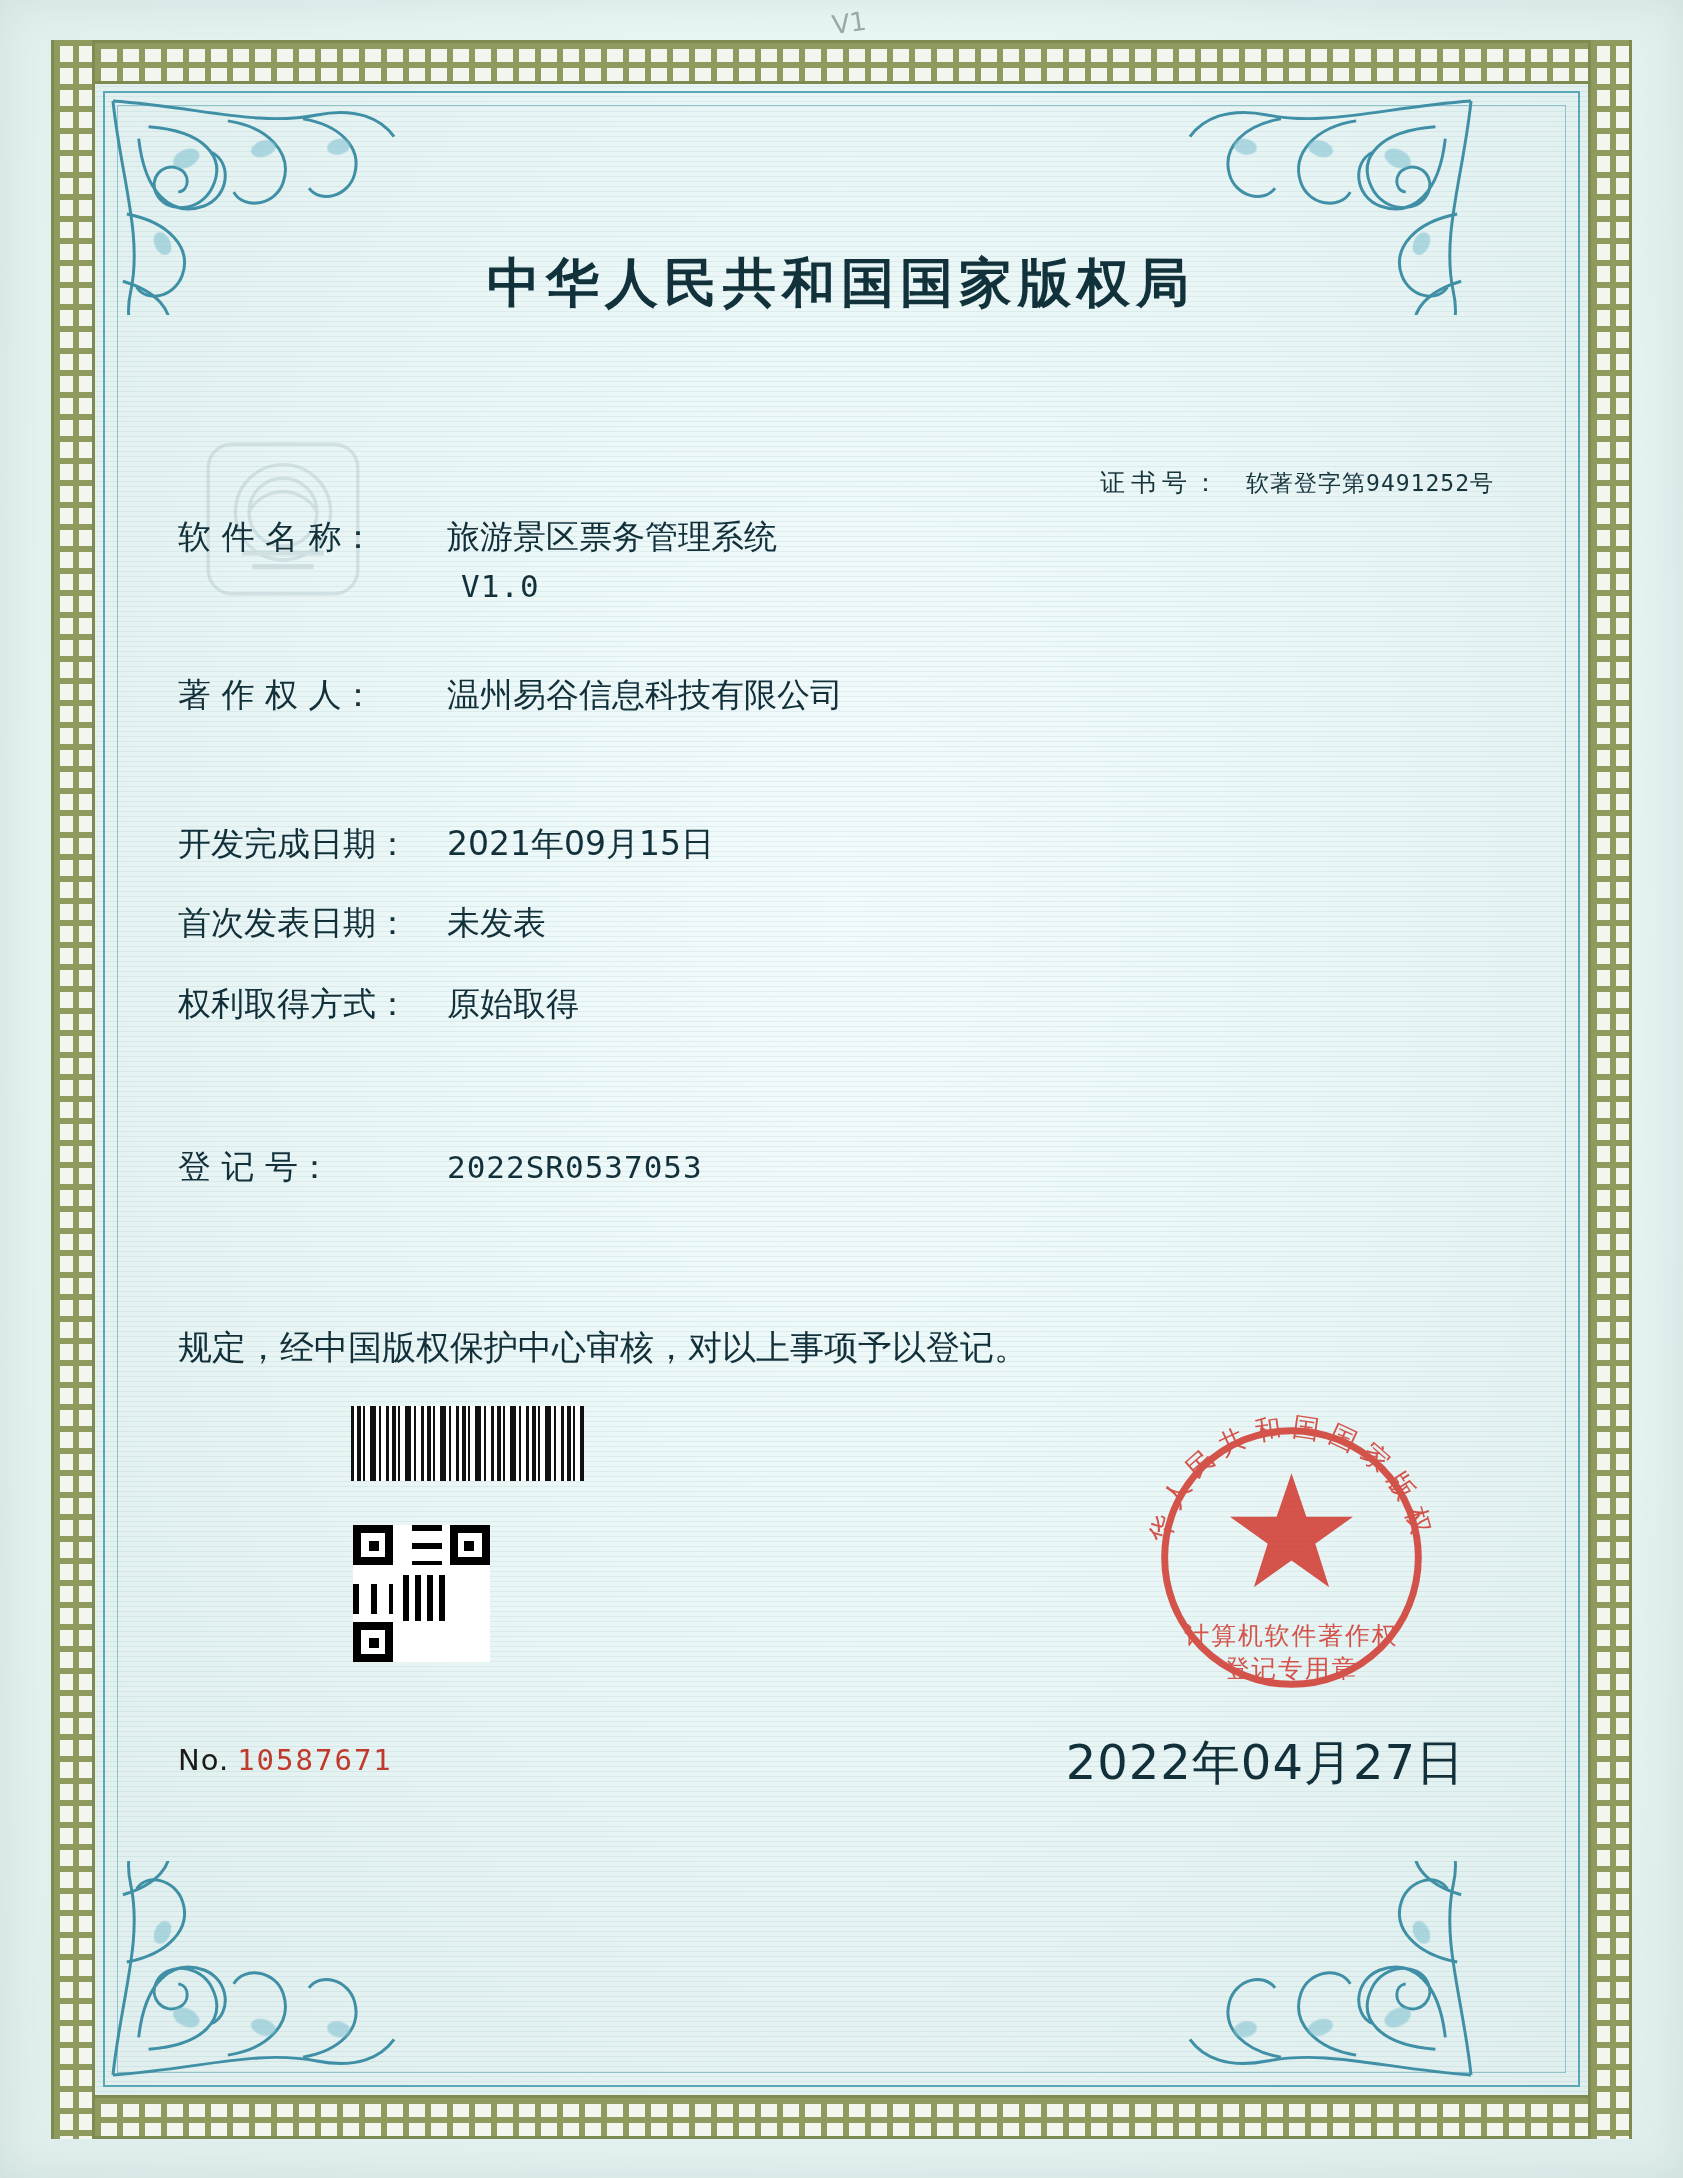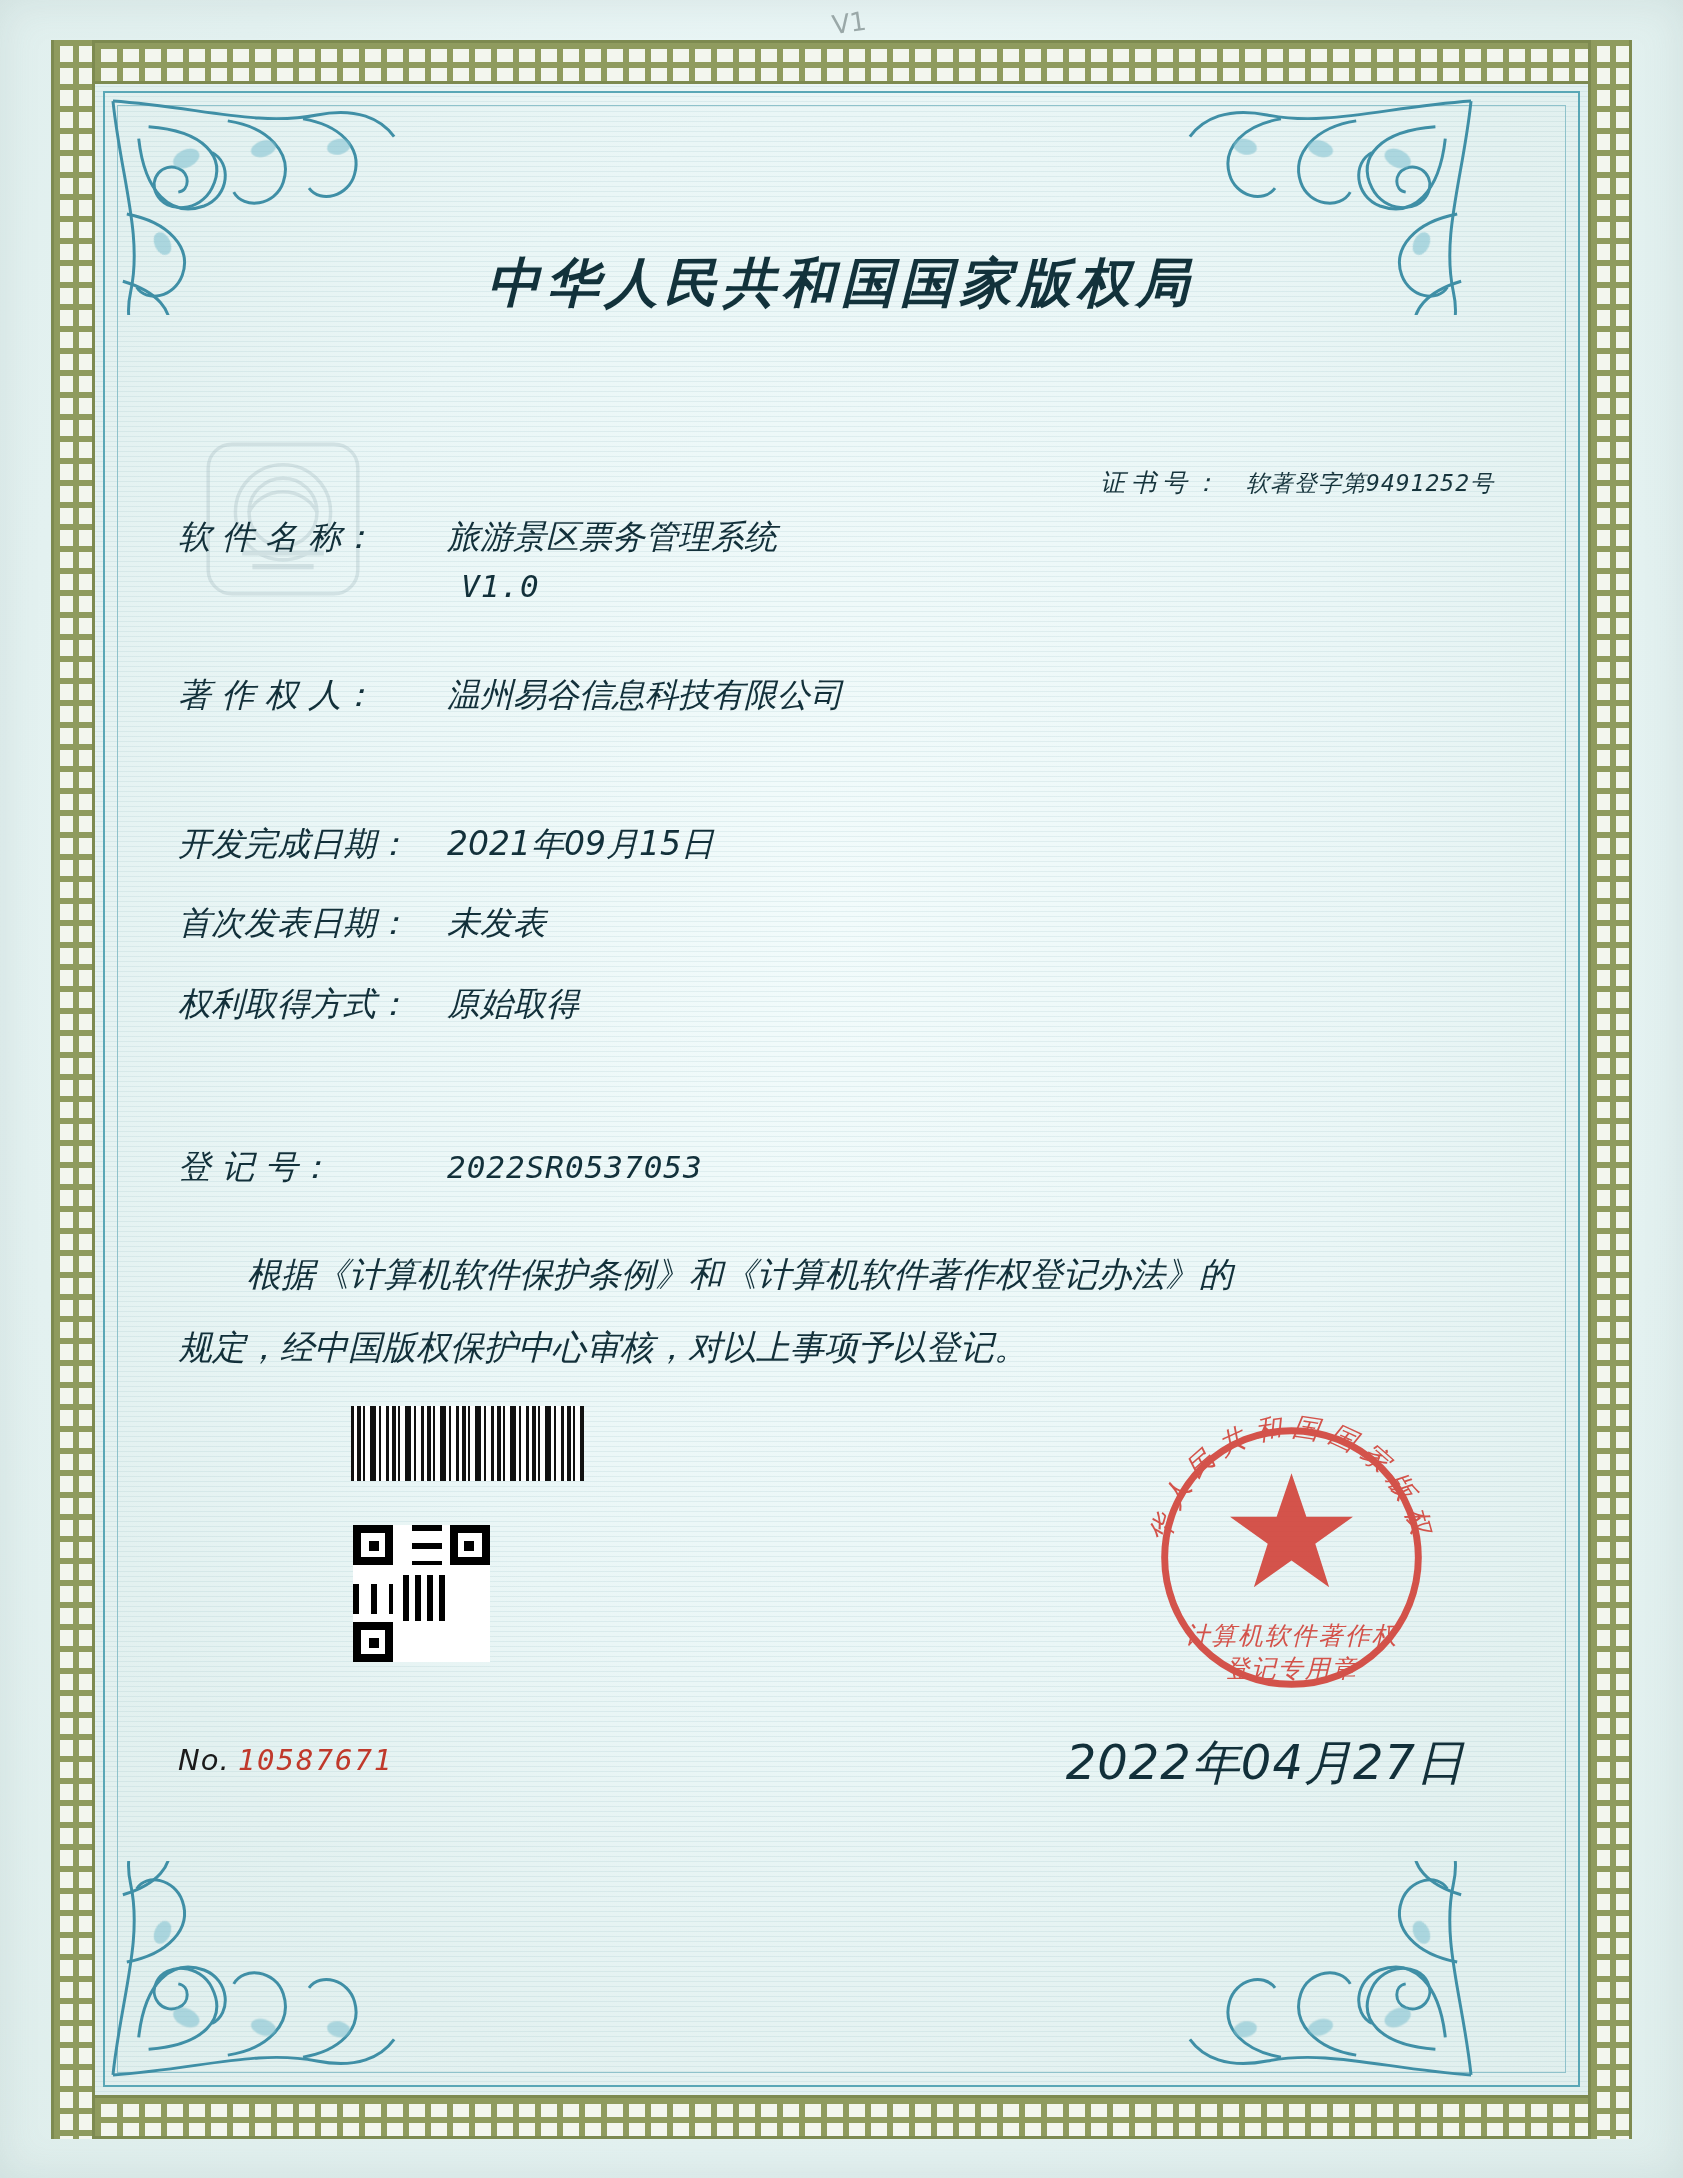--- a/index.html
+++ b/index.html
@@ -106,21 +106,20 @@
   #corner-tr { left: 1178px; top: 97px;  transform: scaleX(-1); }
   #corner-bl { left: 109px;  top: 1861px; transform: scaleY(-1); }
   #corner-br { left: 1178px; top: 1861px; transform: scale(-1,-1); }
 
   
   #content {
     position: absolute;
     left: 158px; top: 119px;
     width: 1366px; height: 1940px;
     color: #14323a;
-    font-style: italic;
   }
   .cn { font-family: "DejaVu Sans", "Liberation Sans", sans-serif; }
 
   #org-title {
     position: absolute;
     left: 0; top: 129px; width: 1366px;
     text-align: center;
     font-size: 53px;
     letter-spacing: 6px;
     font-weight: 700;
@@ -401,21 +400,21 @@
     <div class="field" id="f-pub-date">
       <span class="label cn">首次发表日期：</span><span class="value cn">未发表</span>
     </div>
 
 
     <div class="field" id="f-regno">
       <span class="label cn">登 记 号：</span><span class="value mono">2022SR0537053</span>
     </div>
 
     <div id="statement" class="cn">
-      <span class="indent"></span><span>根据《计算机软件保护条例》和《计算机软件著作权登记办法》的</span><br>
+      <span class="indent"></span><br>
       <span>规定，经中国版权保护中心审核，对以上事项予以登记。</span>
     </div>
 
     <div id="barcode"></div>
     <div id="qrcode"></div>
 
     <svg id="seal" viewBox="0 0 330 330">
       <defs>
         <path id="sealArcTop" d="M 40 168 A 125 125 0 0 1 290 168"></path>
         <path id="sealArcBottomHidden" d="M 55 175 A 110 110 0 0 0 275 175"></path>

